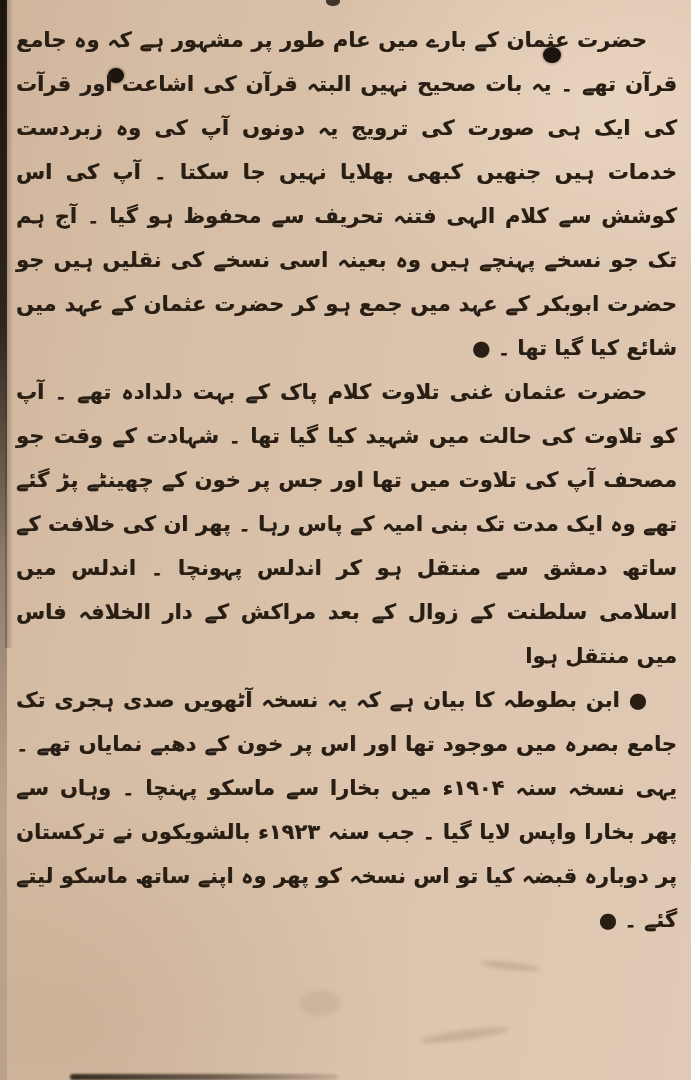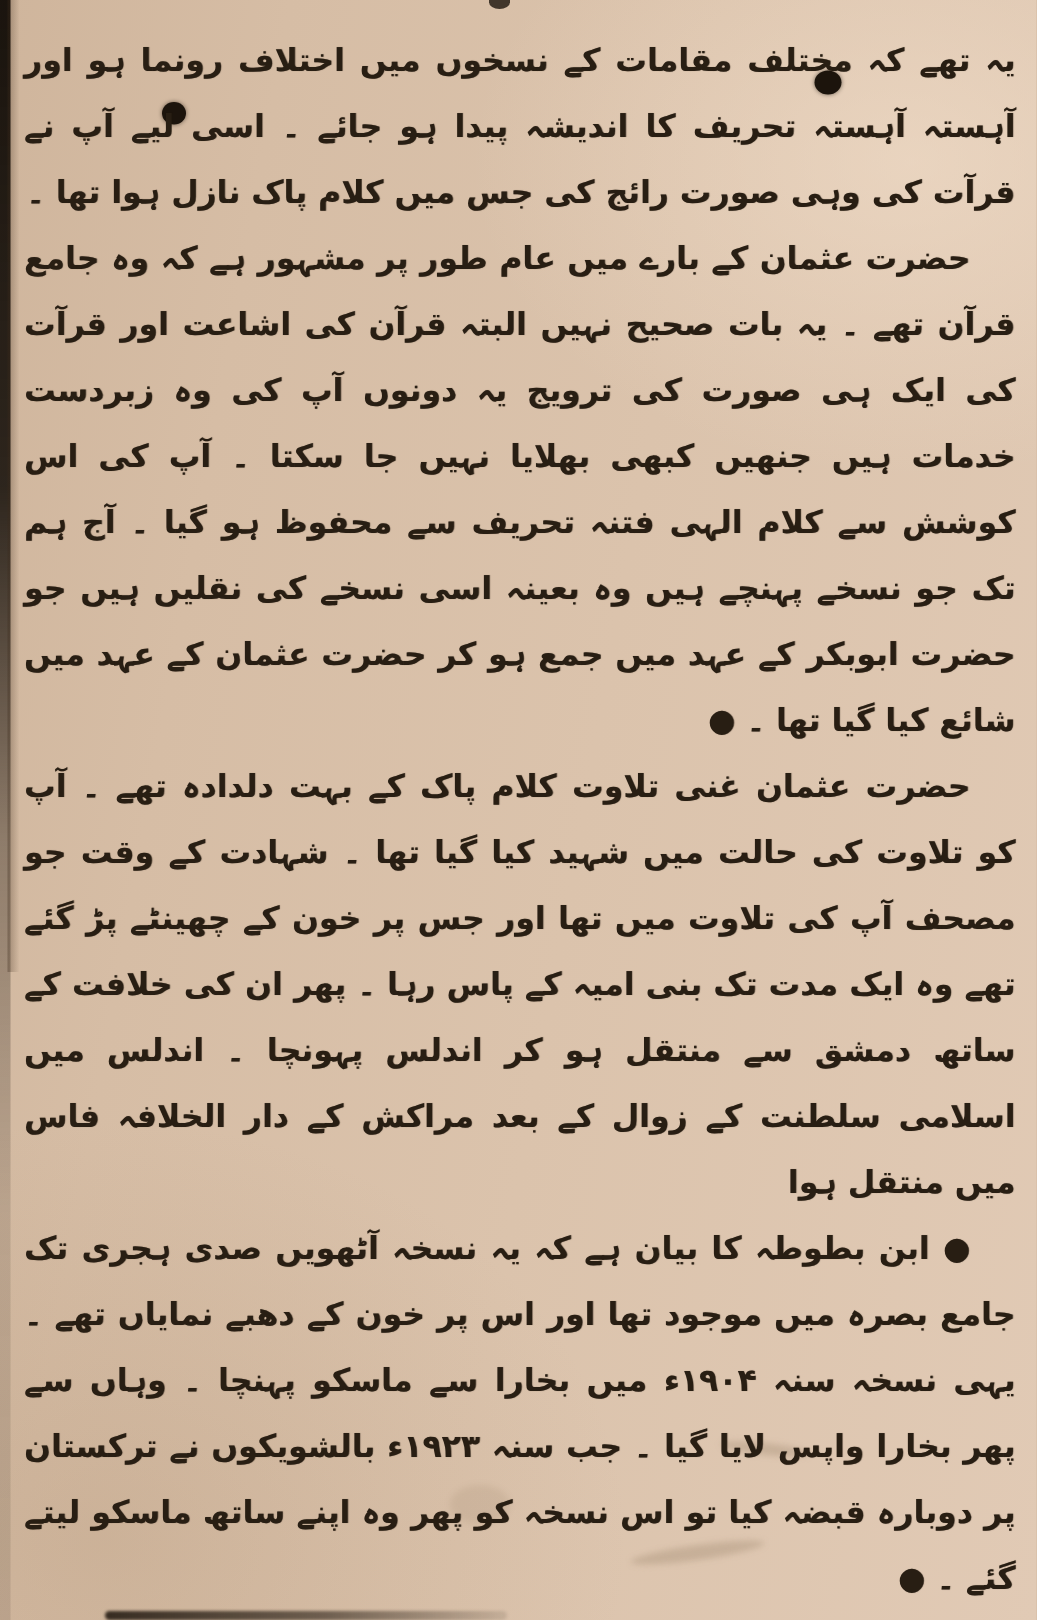--- a/index.html
+++ b/index.html
@@ -67,21 +67,20 @@
 
   <div class="blot b1"></div>
   <div class="blot b2"></div>
   <div class="blot b3"></div>
 
   <div class="smudge s1"></div>
   <div class="smudge s2"></div>
   <div class="smudge s3"></div>
 
   <div class="text-block" dir="rtl">
-    <p class="para p-cont">یہ تھے کہ مختلف مقامات کے نسخوں میں اختلاف رونما ہو اور آہستہ آہستہ تحریف کا اندیشہ پیدا ہو جائے ۔ اسی لیے آپ نے قرآت کی وہی صورت رائج کی جس میں کلام پاک نازل ہوا تھا ۔</p>
     <p class="para">حضرت عثمان کے بارے میں عام طور پر مشہور ہے کہ وہ جامع قرآن تھے ۔ یہ بات صحیح نہیں البتہ قرآن کی اشاعت اور قرآت کی ایک ہی صورت کی ترویج یہ دونوں آپ کی وہ زبردست خدمات ہیں جنھیں کبھی بھلایا نہیں جا سکتا ۔ آپ کی اس کوشش سے کلام الہی فتنہ تحریف سے محفوظ ہو گیا ۔ آج ہم تک جو نسخے پہنچے ہیں وہ بعینہ اسی نسخے کی نقلیں ہیں جو حضرت ابوبکر کے عہد میں جمع ہو کر حضرت عثمان کے عہد میں شائع کیا گیا تھا ۔ ●</p>
     <p class="para">حضرت عثمان غنی تلاوت کلام پاک کے بہت دلدادہ تھے ۔ آپ کو تلاوت کی حالت میں شہید کیا گیا تھا ۔ شہادت کے وقت جو مصحف آپ کی تلاوت میں تھا اور جس پر خون کے چھینٹے پڑ گئے تھے وہ ایک مدت تک بنی امیہ کے پاس رہا ۔ پھر ان کی خلافت کے ساتھ دمشق سے منتقل ہو کر اندلس پہونچا ۔ اندلس میں اسلامی سلطنت کے زوال کے بعد مراکش کے دار الخلافہ فاس میں منتقل ہوا</p>
     <p class="para">● ابن بطوطہ کا بیان ہے کہ یہ نسخہ آٹھویں صدی ہجری تک جامع بصرہ میں موجود تھا اور اس پر خون کے دھبے نمایاں تھے ۔ یہی نسخہ سنہ ۱۹۰۴ء میں بخارا سے ماسکو پہنچا ۔ وہاں سے پھر بخارا واپس لایا گیا ۔ جب سنہ ۱۹۲۳ء بالشویکوں نے ترکستان پر دوبارہ قبضہ کیا تو اس نسخہ کو پھر وہ اپنے ساتھ ماسکو لیتے گئے ۔ ●</p>
   </div>
 
   <div class="bottom-shadow"></div>
 
 </div>
 
 </body></html>

